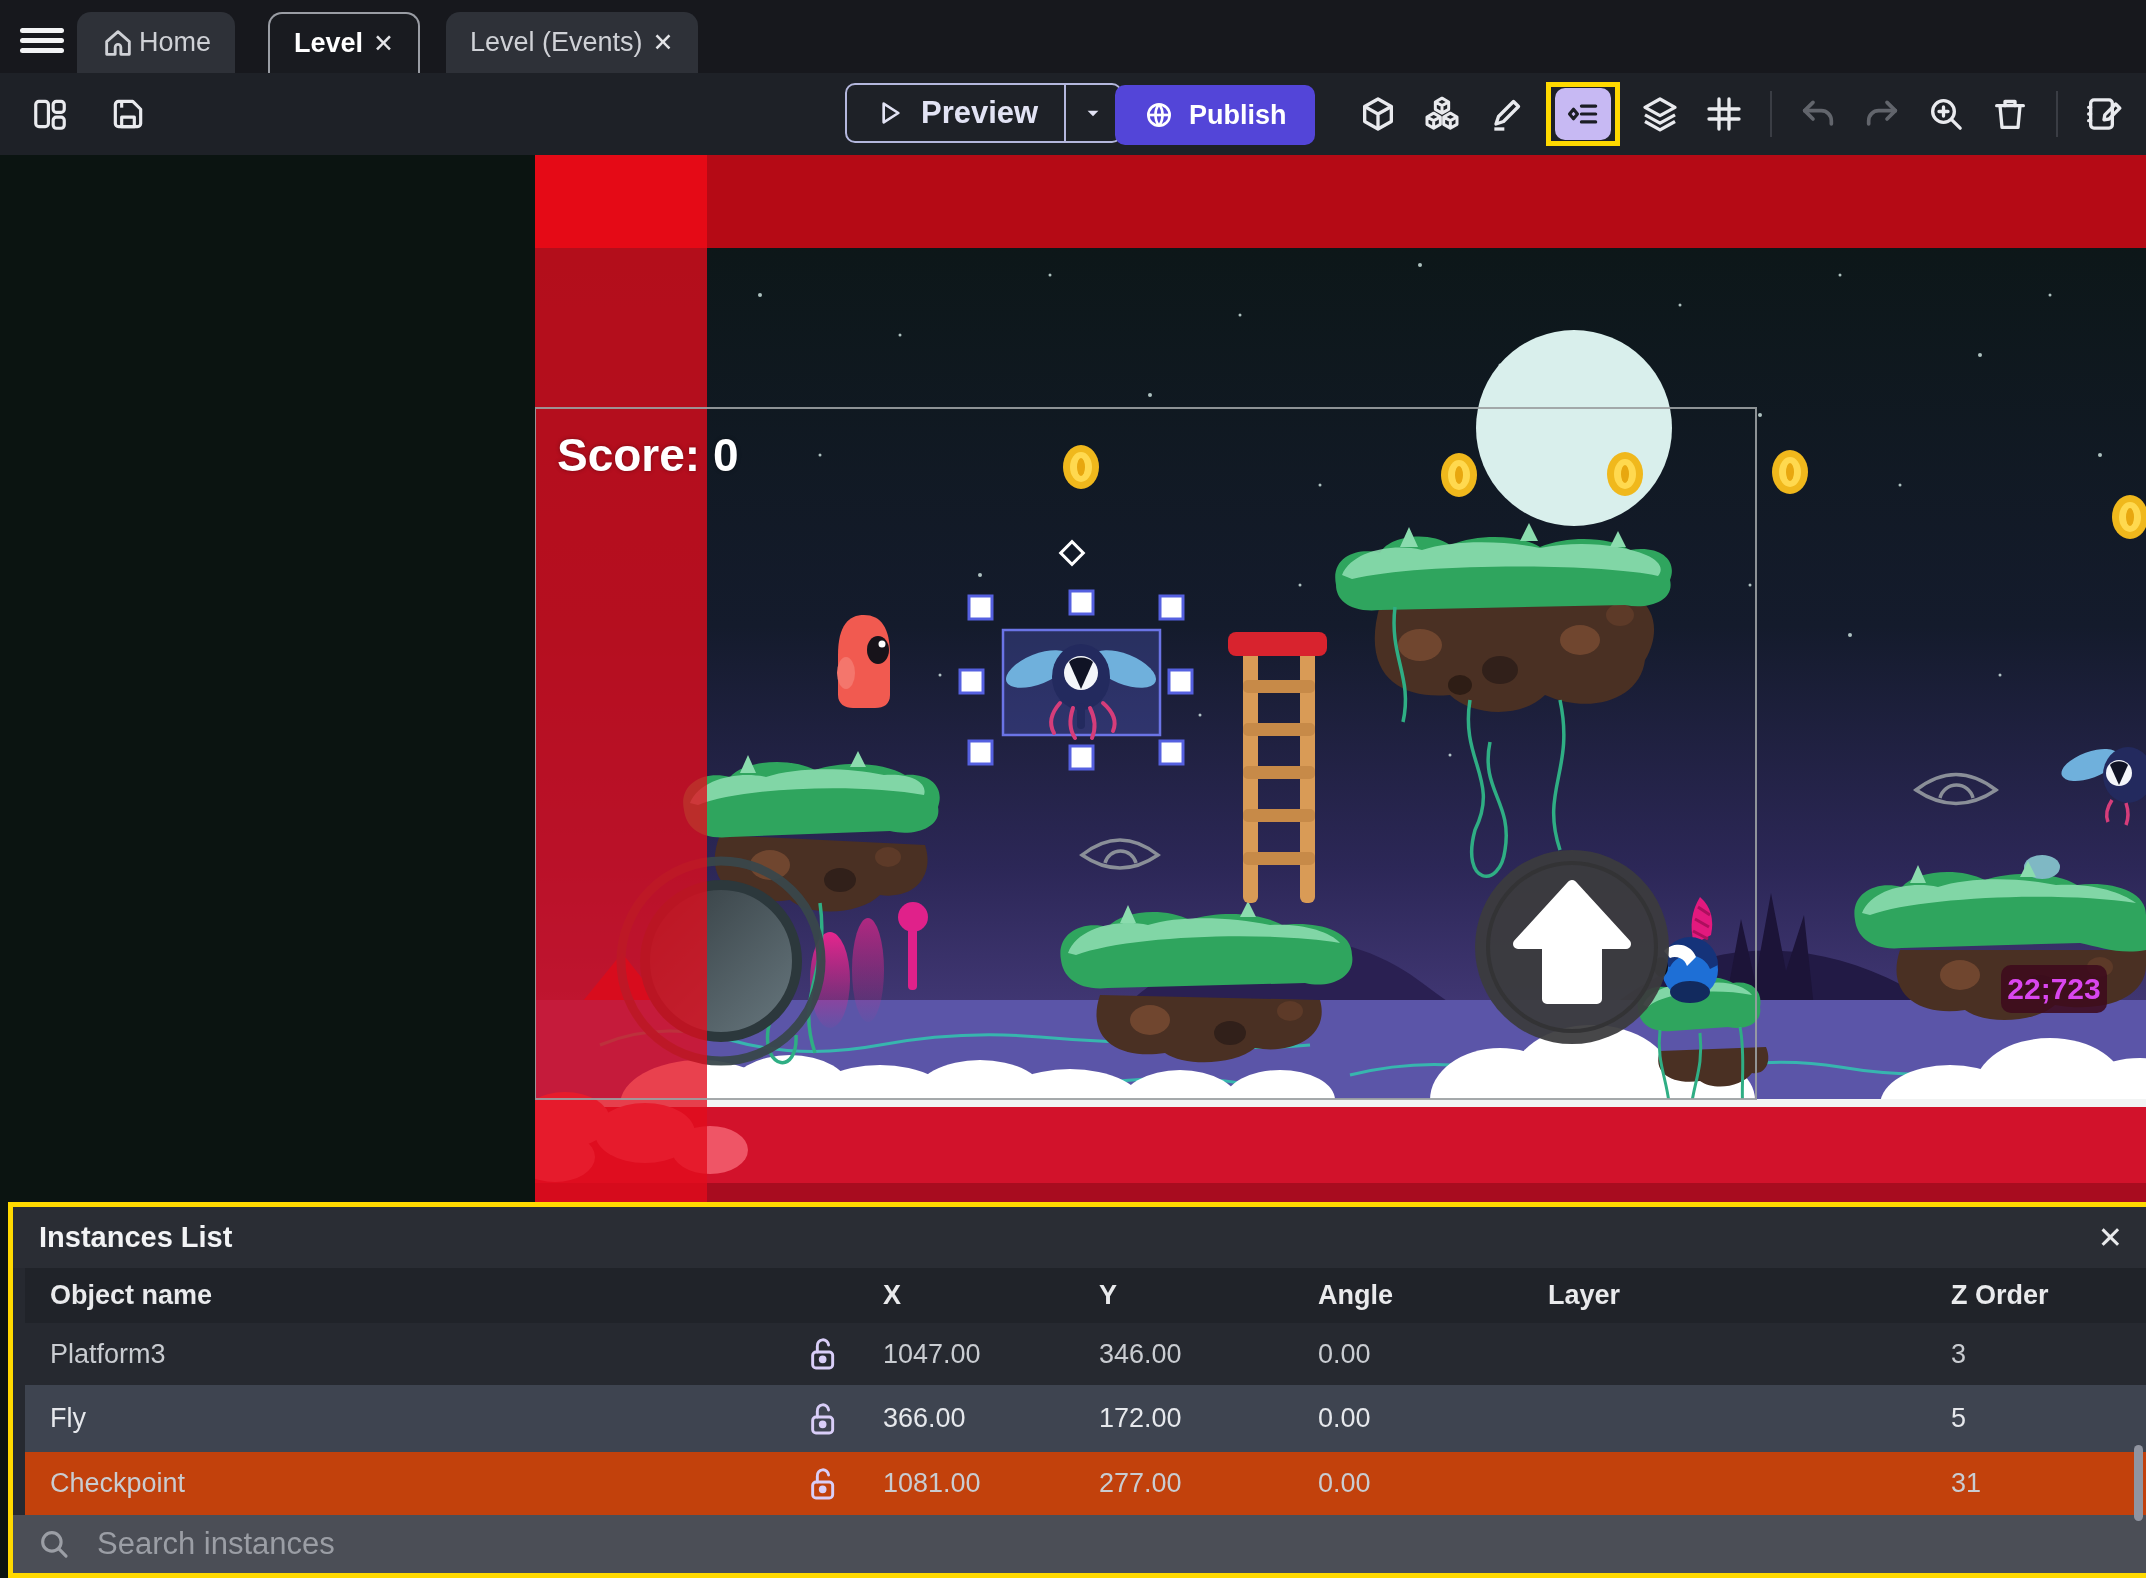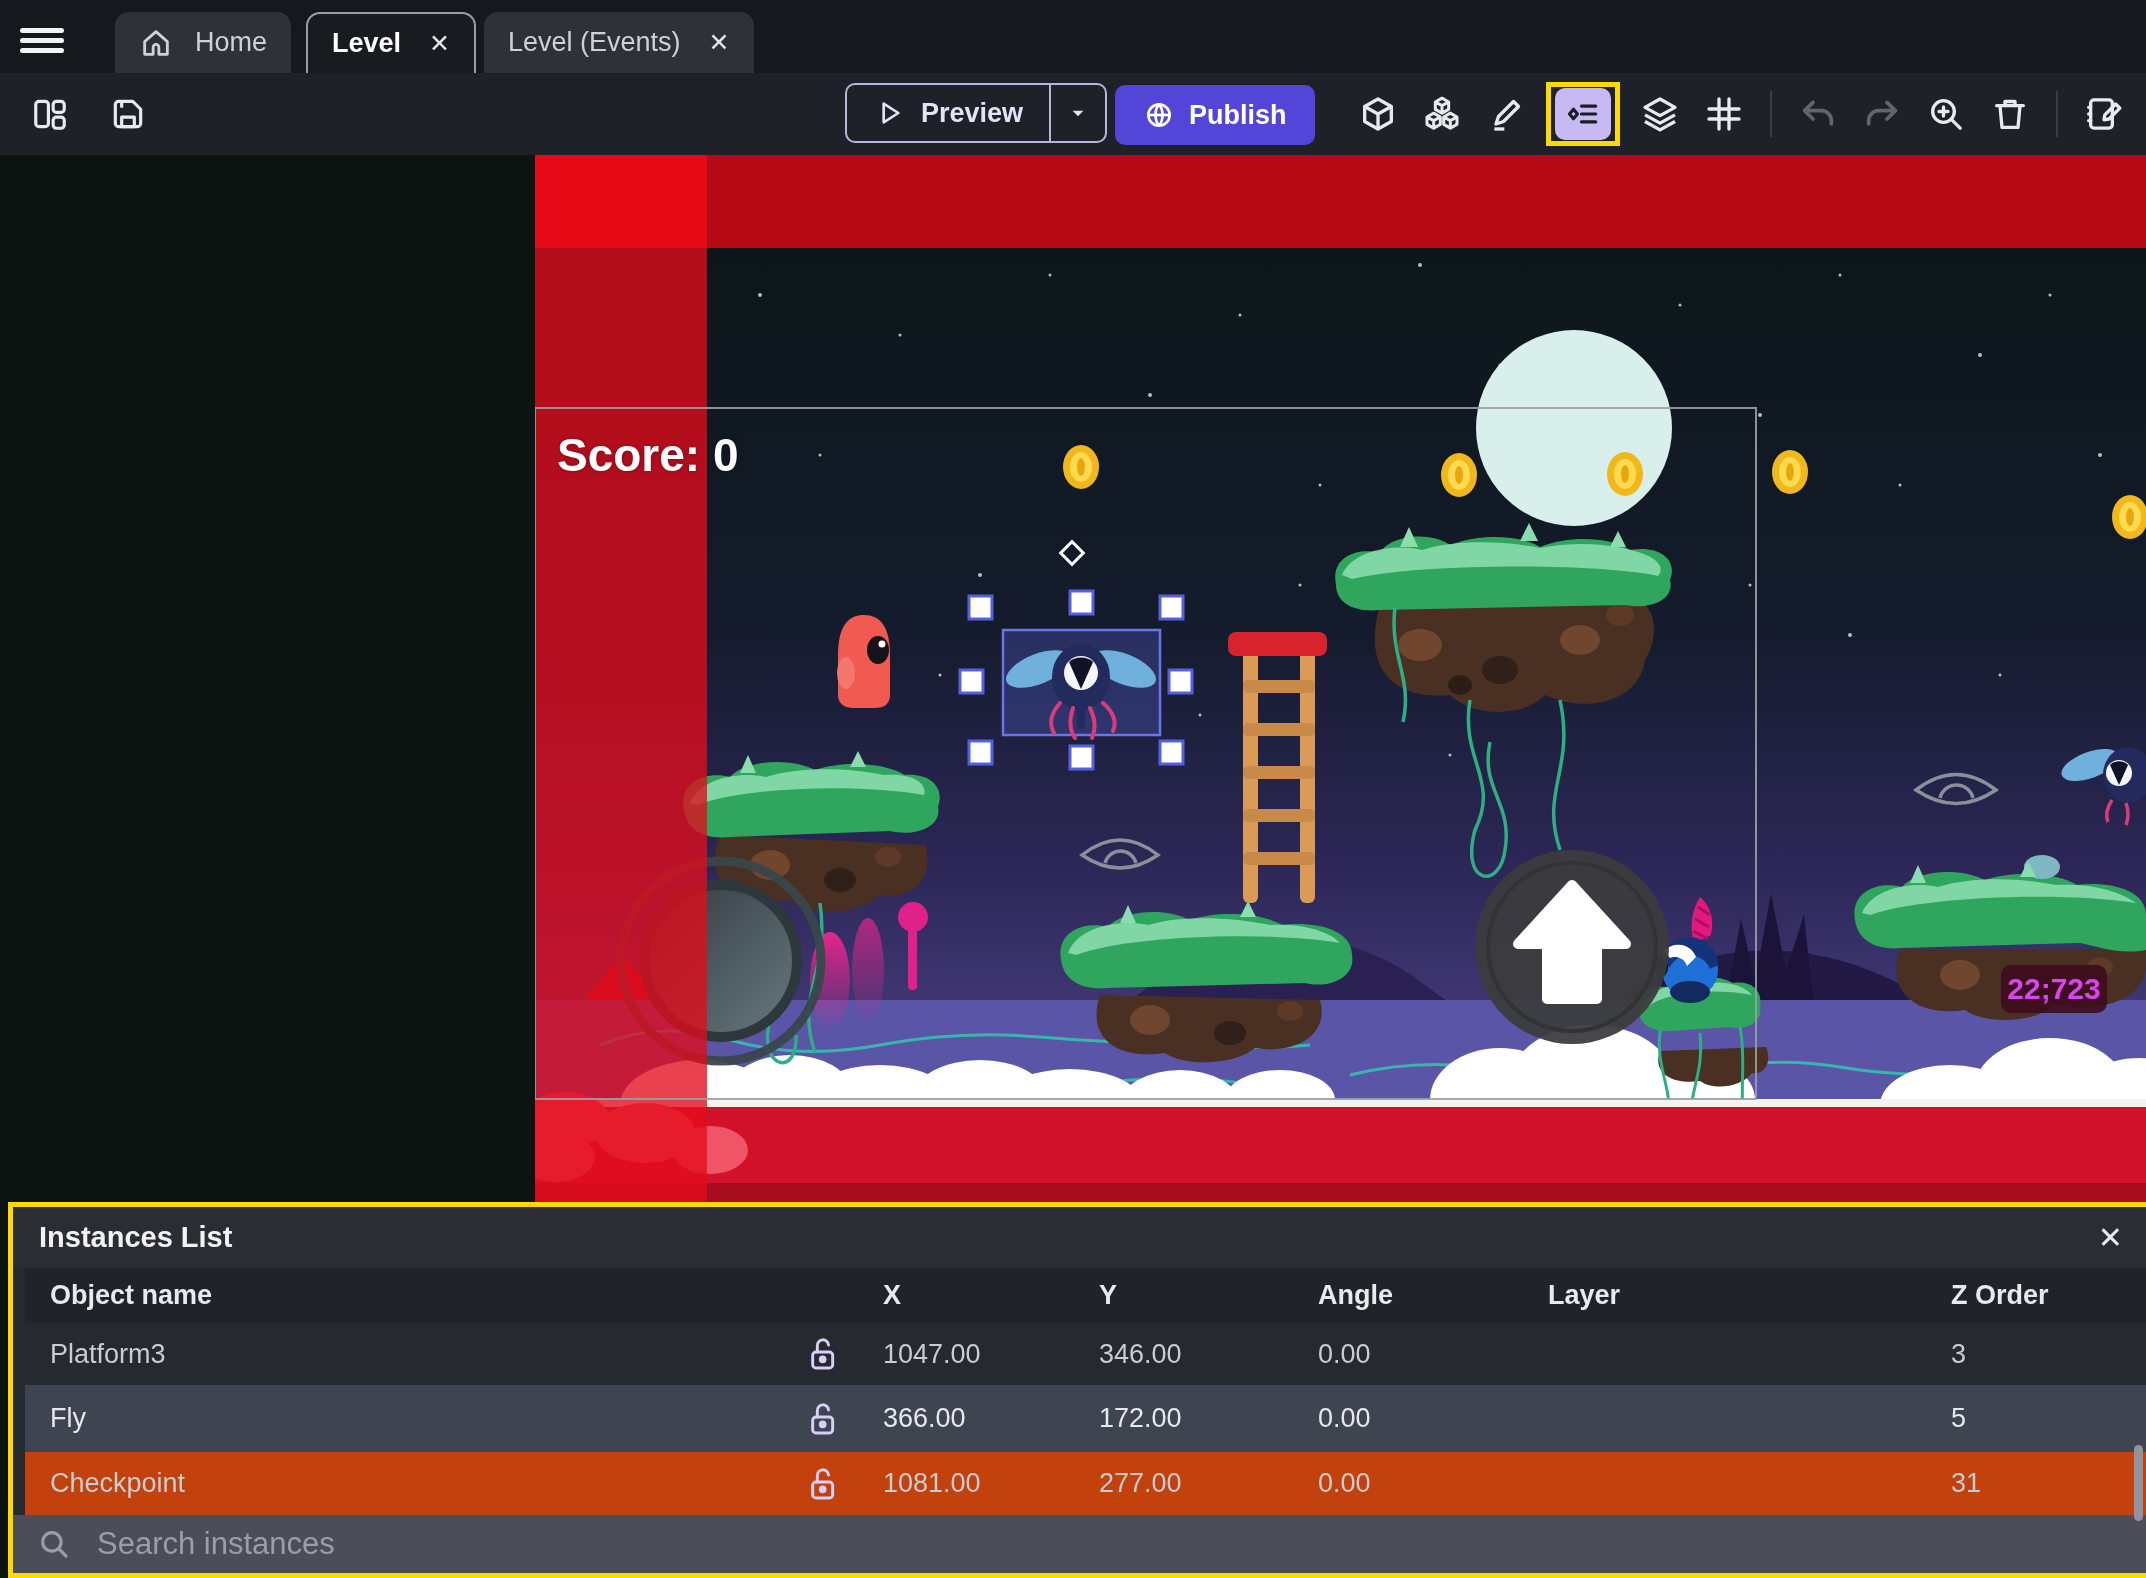--- a/index.html
+++ b/index.html
@@ -5,36 +5,36 @@
   html,body{margin:0;padding:0;background:#000;}
   *{box-sizing:border-box;}
   #app{position:relative;width:2146px;height:1578px;overflow:hidden;
        font-family:"Liberation Sans","DejaVu Sans",sans-serif;background:#0b1411;}
   .abs{position:absolute;}
 
   
   .tabbar{left:0;top:0;width:2146px;height:73px;background:#17181d;}
   .hamburger{left:20px;top:28px;width:44px;height:26px;cursor:pointer;}
   .hamburger span{display:block;height:5px;background:#f2f3f5;border-radius:3px;margin-bottom:5px;}
-  .tab{position:absolute;top:12px;height:61px;display:flex;align-items:center;gap:22px;
-       padding:0 24px;border-radius:14px 14px 0 0;color:#cfd1d6;font-size:27px;cursor:pointer;margin-left:38px;}
+  .tab{position:absolute;top:12px;height:61px;display:flex;align-items:center;gap:4px;
+       padding:0 24px;border-radius:14px 14px 0 0;color:#cfd1d6;font-size:27px;cursor:pointer;}
   .tab.inactive{background:#2e3138;}
   .tab.active{background:#191b20;border:2px solid #9a9da4;border-bottom:none;color:#fff;font-weight:700;}
   .tab .close{font-size:25px;color:#e4e5e8;padding-left:6px;}
   .tab svg{flex:0 0 auto;}
 
   
   .toolbar{left:0;top:73px;width:2146px;height:82px;background:#1e2127;color:#e9eaee;}
   .tb-left{position:absolute;left:26px;top:0;height:82px;display:flex;align-items:center;gap:30px;}
   .tb-right{position:absolute;right:18px;top:0;height:82px;display:flex;align-items:center;gap:16px;}
   .tbicon{width:48px;height:48px;display:flex;align-items:center;justify-content:center;cursor:pointer;color:#e9eaee;}
   .tbicon.dim{color:#62656c;cursor:default;}
   .tbsep{width:2px;height:46px;background:#3a3d44;margin:0 6px;}
   .preview-btn{position:absolute;left:845px;top:10px;height:60px;display:flex;align-items:center;
-      border:2px solid #b4b7dd;border-radius:10px;color:#e2e3f4;font-size:27px;font-weight:700;}
+      border:2px solid #b4b7dd;border-radius:10px;color:#e2e3f4;font-size:31px;font-weight:700;}
   .preview-main{display:flex;align-items:center;gap:16px;padding:0 26px;height:100%;cursor:pointer;}
   .preview-caret{display:flex;align-items:center;justify-content:center;width:56px;height:100%;
       border-left:2px solid #b4b7dd;cursor:pointer;}
   .publish-btn{position:absolute;left:1115px;top:12px;height:60px;padding:0 28px;background:#5345d8;
       border:none;border-radius:10px;color:#fff;font-size:27px;font-weight:700;display:flex;
       align-items:center;gap:14px;cursor:pointer;}
   .inst-highlight{width:74px;height:64px;border:5px solid #ffd900;display:flex;align-items:center;
       justify-content:center;background:transparent;cursor:pointer;}
   .inst-badge{width:56px;height:52px;background:#c7b9f3;border-radius:10px;display:flex;
       align-items:center;justify-content:center;color:#1b1d24;}

